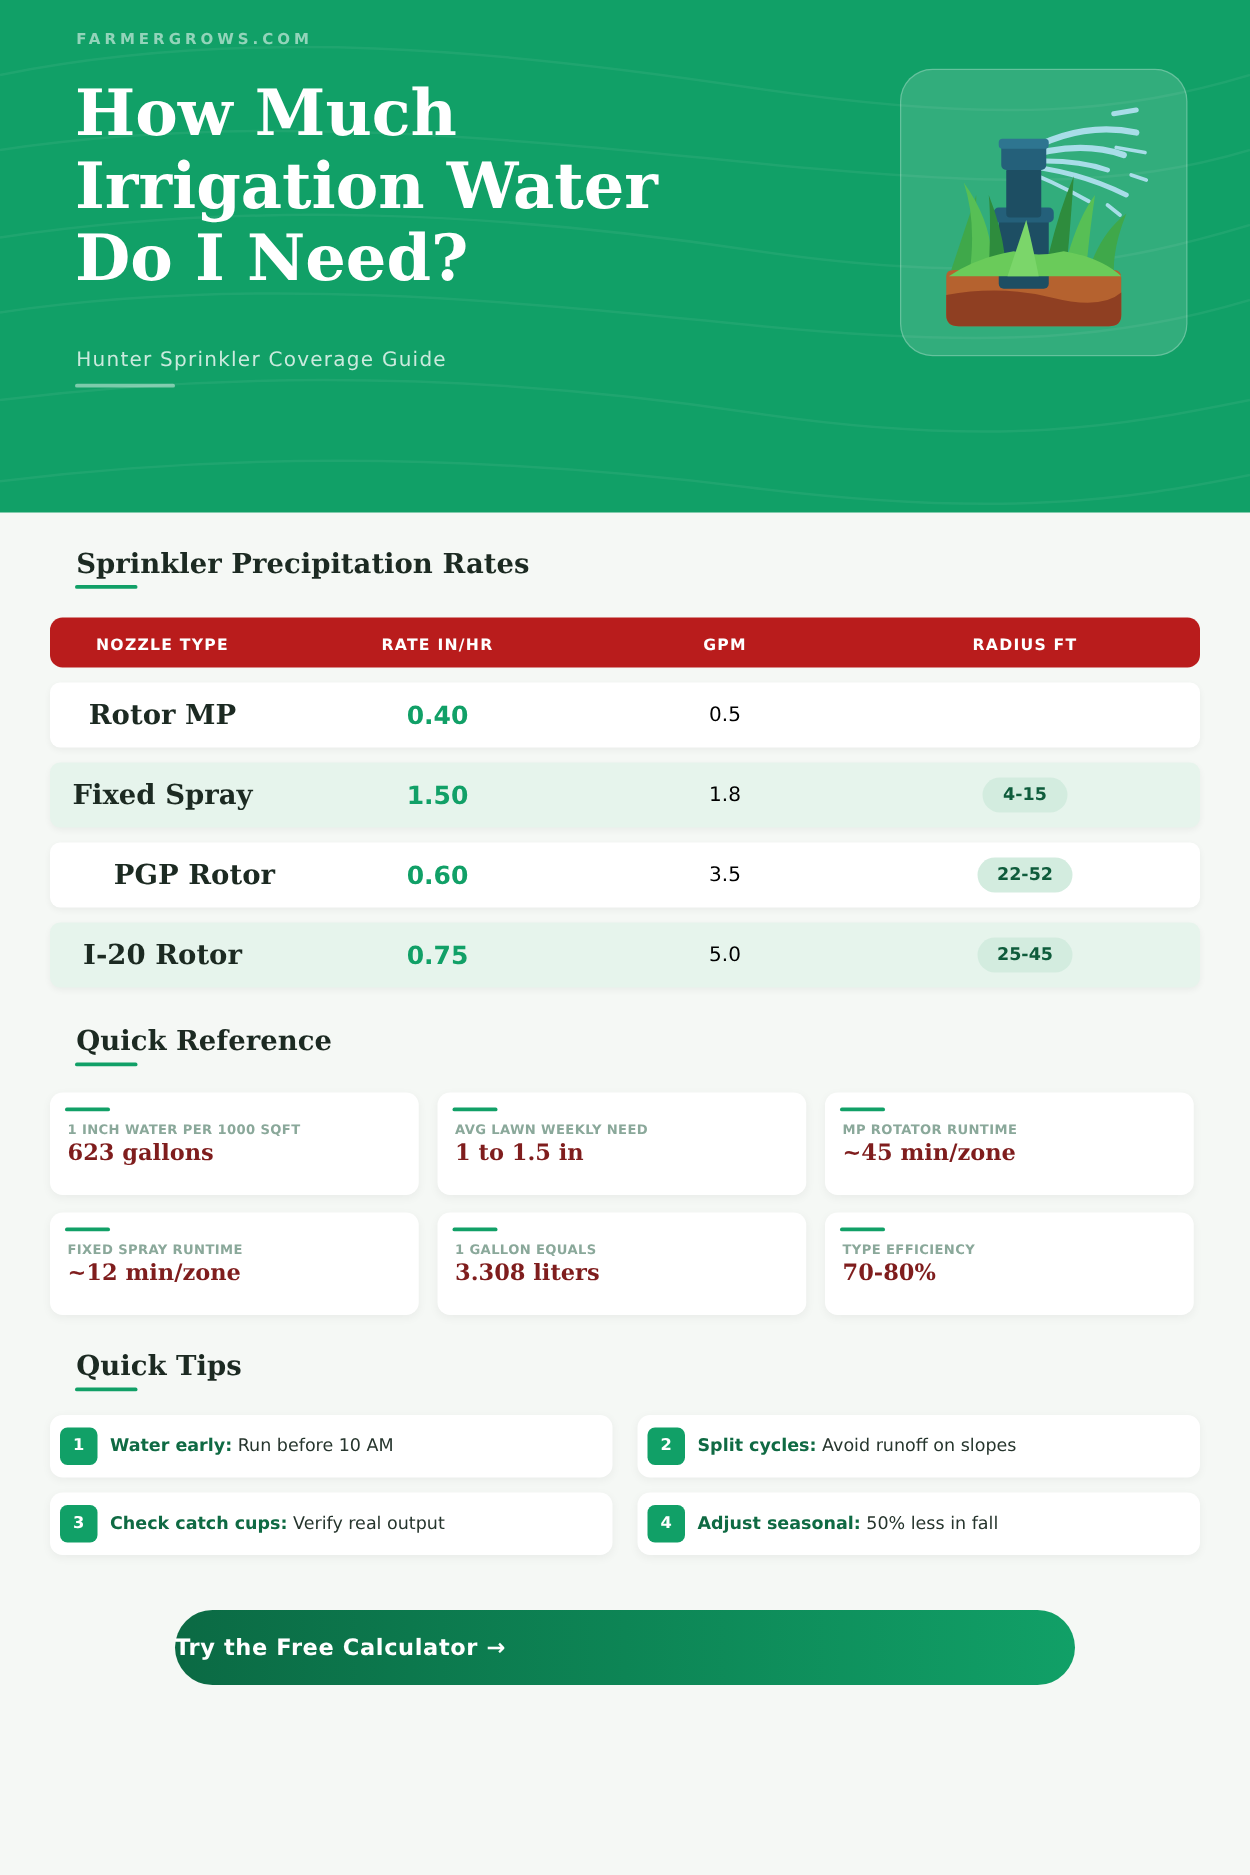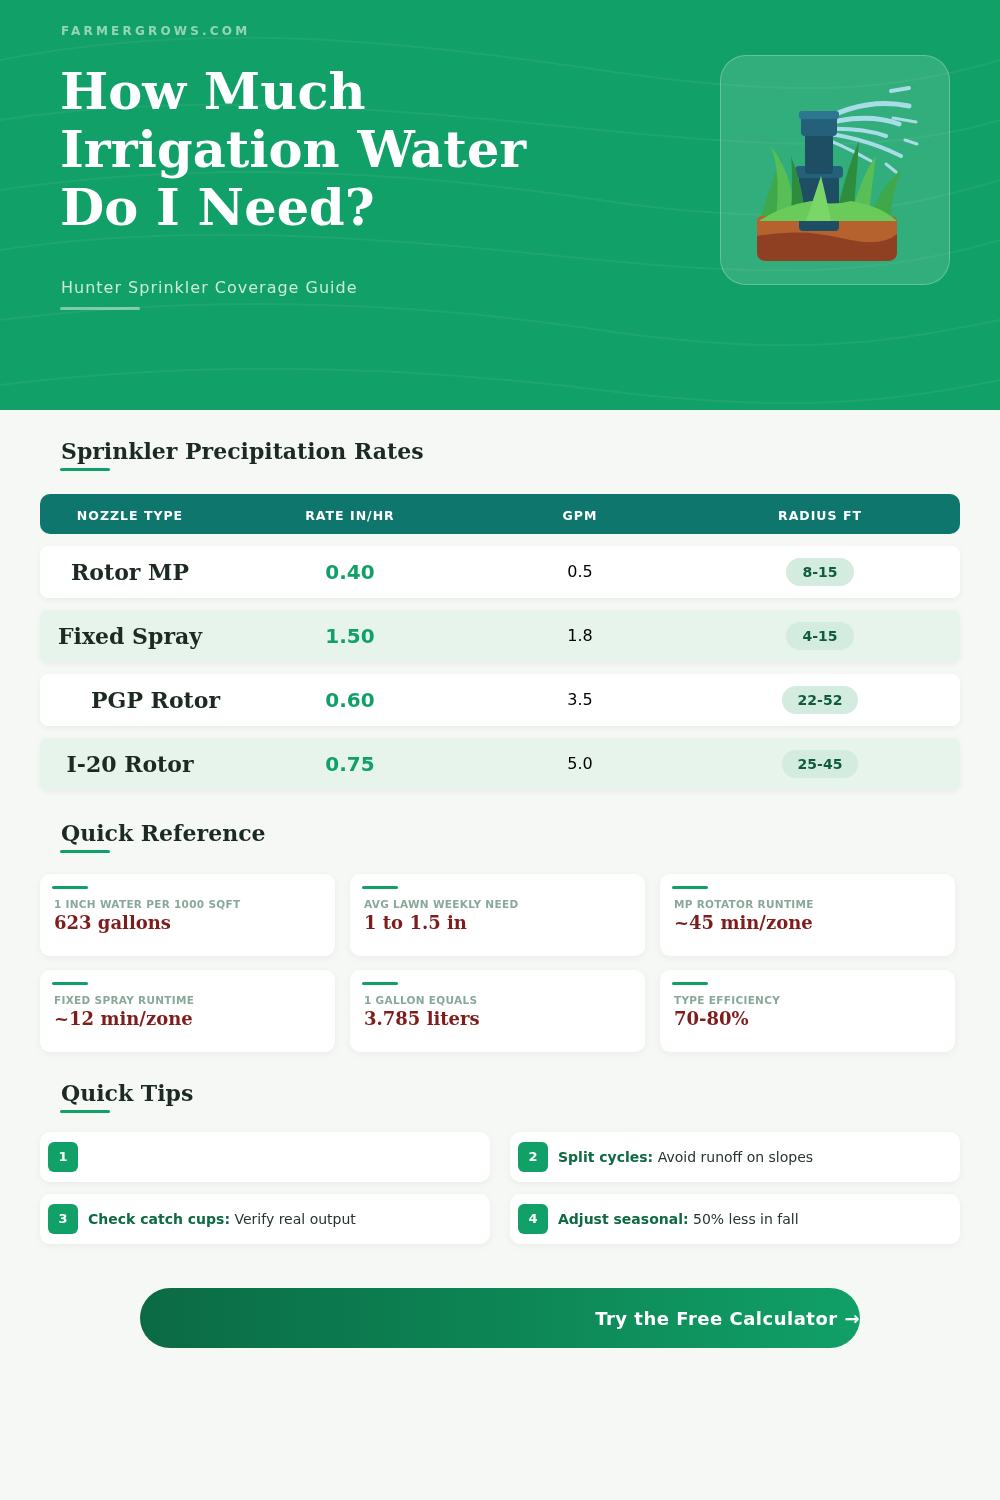--- a/index.html
+++ b/index.html
@@ -53,21 +53,21 @@
       font-size: 22px; color: #1c2a22;
     }
     .section-underline {
       position: absolute; left: 60px; width: 50px; height: 3px;
       border-radius: 2px; background: #11a067;
     }
 
     
     .table-head {
       position: absolute; left: 40px; top: 494px; width: 920px; height: 40px;
-      background: #0f766e; border-radius: 10px;
+      background: #b91c1c; border-radius: 10px;
     }
     .th {
       position: absolute; top: 0; height: 40px; line-height: 44px;
       font-size: 12.5px; font-weight: bold; letter-spacing: 1px; color: #ffffff;
       text-align: center;
     }
     .table-row {
       position: absolute; left: 40px; width: 920px; height: 52px;
       border-radius: 8px;
       box-shadow: 0 2px 6px rgba(0,0,0,0.05);
@@ -121,21 +121,21 @@
       font-size: 14px; color: #26352d; white-space: nowrap;
     }
     .tip-text b { color: #0f6a43; font-weight: bold; }
 
     
     .cta {
       position: absolute; left: 140px; top: 1288px; width: 720px; height: 60px;
       border-radius: 30px;
       background: linear-gradient(90deg, #0b6a44 0%, #0d8555 50%, #11a067 100%);
       color: #ffffff; font-weight: bold; font-size: 18px; letter-spacing: 0.5px;
-      text-align: right; line-height: 62px; cursor: pointer;
+      text-align: left; line-height: 62px; cursor: pointer;
     }
   </style>
 </head>
 <body>
 
 <div class="hero">
   <svg class="waves" viewBox="0 0 1000 410">
     <g fill="none" stroke="rgba(255,255,255,0.06)" stroke-width="2">
       <path d="M0 60 C 200 20, 400 40, 600 70 S 900 90, 1000 60"></path>
       <path d="M0 120 C 200 90, 400 110, 600 130 S 900 150, 1000 120"></path>
@@ -195,23 +195,20 @@
   <div class="th" style="left:0;width:180px;">NOZZLE TYPE</div>
   <div class="th" style="left:230px;width:160px;">RATE IN/HR</div>
   <div class="th" style="left:460px;width:160px;">GPM</div>
   <div class="th" style="left:700px;width:160px;">RADIUS FT</div>
 </div>
 
 <div class="table-row white" style="top:546px;">
   <div class="td name" style="left:0;width:180px;">Rotor MP</div>
   <div class="td rate" style="left:230px;width:160px;">0.40</div>
   <div class="td gpm" style="left:460px;width:160px;">0.5</div>
-  <div class="td radius" style="left:700px;width:160px;">
-      <span class="pill">8-15</span>
-    </div>
 </div>
 <div class="table-row tint" style="top:610px;">
   <div class="td name" style="left:0;width:180px;">Fixed Spray</div>
   <div class="td rate" style="left:230px;width:160px;">1.50</div>
   <div class="td gpm" style="left:460px;width:160px;">1.8</div>
   <div class="td radius" style="left:700px;width:160px;">
       <span class="pill">4-15</span>
     </div>
 </div>
 <div class="table-row white" style="top:674px;">
@@ -250,33 +247,34 @@
   <div class="ref-value">~45 min/zone</div>
 </div>
 <div class="ref-card" style="left:40px;top:970px;">
   <div class="ref-accent"></div>
   <div class="ref-label">FIXED SPRAY RUNTIME</div>
   <div class="ref-value">~12 min/zone</div>
 </div>
 <div class="ref-card" style="left:350px;top:970px;">
   <div class="ref-accent"></div>
   <div class="ref-label">1 GALLON EQUALS</div>
-  <div class="ref-value">3.785 liters</div>
+  <div class="ref-value">3.308 liters</div>
 </div>
 <div class="ref-card" style="left:660px;top:970px;">
   <div class="ref-accent"></div>
   <div class="ref-label">TYPE EFFICIENCY</div>
   <div class="ref-value">70-80%</div>
 </div>
 
 <h2 class="section-title" style="top:1080px;">Quick Tips</h2>
 <div class="section-underline" style="top:1110px;"></div>
 
 <div class="tip" style="left:40px;top:1132px;">
   <div class="tip-num">1</div>
+  <div class="tip-text"><b>Water early:</b><span> Run before 10 AM</span></div>
 </div>
 <div class="tip" style="left:510px;top:1132px;">
   <div class="tip-num">2</div>
   <div class="tip-text"><b>Split cycles:</b><span> Avoid runoff on slopes</span></div>
 </div>
 <div class="tip" style="left:40px;top:1194px;">
   <div class="tip-num">3</div>
   <div class="tip-text"><b>Check catch cups:</b><span> Verify real output</span></div>
 </div>
 <div class="tip" style="left:510px;top:1194px;">

